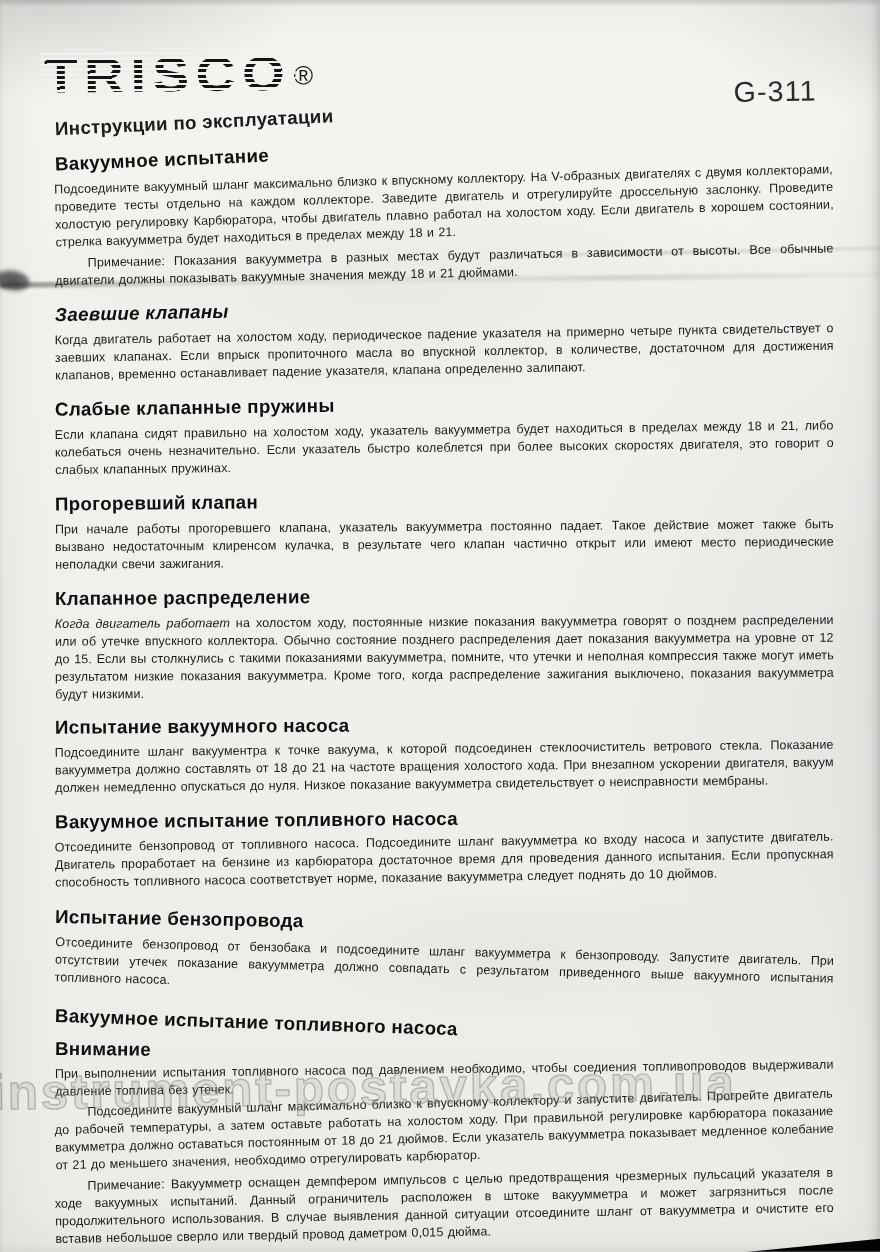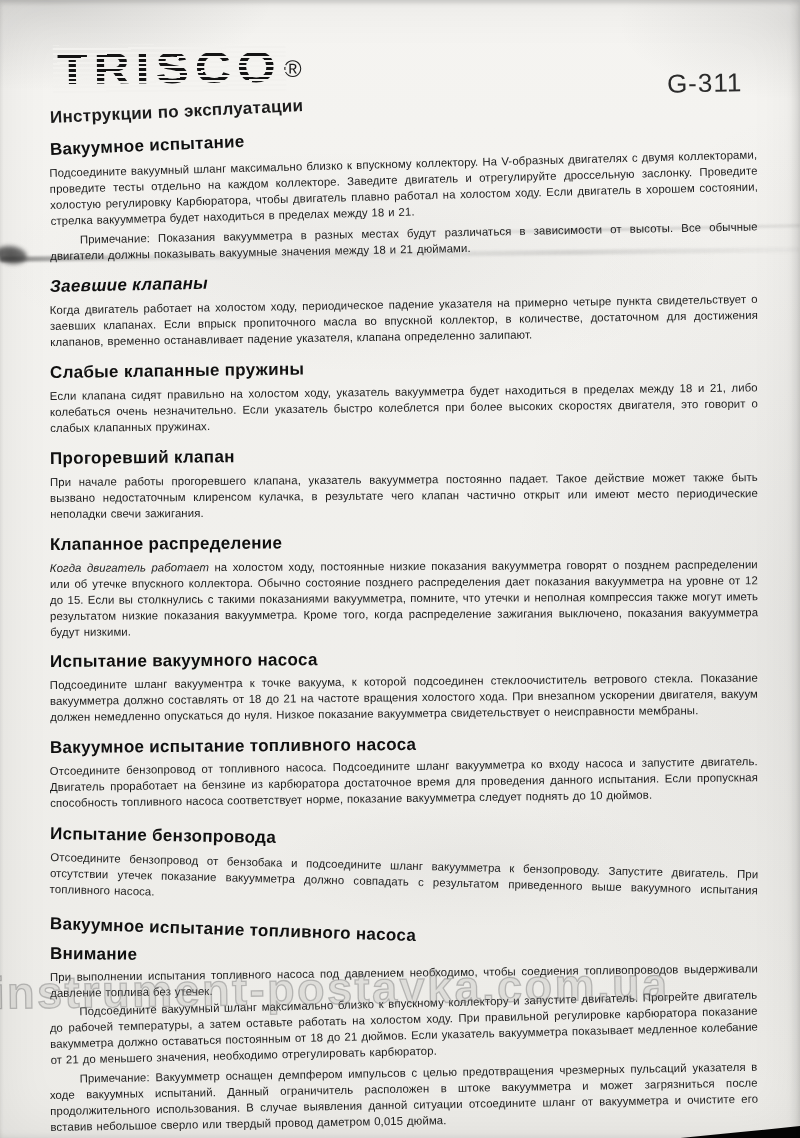--- a/index.html
+++ b/index.html
@@ -17,21 +17,21 @@
       radial-gradient(ellipse 520px 160px at 45% 23%, rgba(120,120,120,0.07), transparent 70%),
       radial-gradient(ellipse 300px 90px at 60% 76%, rgba(120,120,120,0.06), transparent 70%),
       linear-gradient(#f5f4f1, #ecebe7);
   }
   body::after {
     content: ""; position: absolute; inset: 0; pointer-events: none;
     box-shadow: inset 0 0 55px rgba(0,0,0,0.07), inset -5px 0 8px rgba(0,0,0,0.10), inset 0 3px 4px rgba(0,0,0,0.10);
   }
 
   
-  #header { position: absolute; top: 44px; left: 57px; right: 50px; height: 70px; }
+  #header { position: absolute; top: 44px; left: 40px; right: 50px; height: 70px; }
   .brand-wrap { position: absolute; left: 0; top: 2px; transform: rotate(-0.6deg); white-space: nowrap; }
   .brand {
     position: relative; display: inline-block;
     font-weight: bold; font-size: 50px; line-height: 1;
     letter-spacing: 6px; color: #141414;
     transform: scaleY(0.88); transform-origin: top left;
   }
   .brand::after {
     content: ""; position: absolute; inset: -2px -4px;
     background: repeating-linear-gradient(180deg, transparent 0 3.1px, #f2f1ee 3.1px 5.4px);

